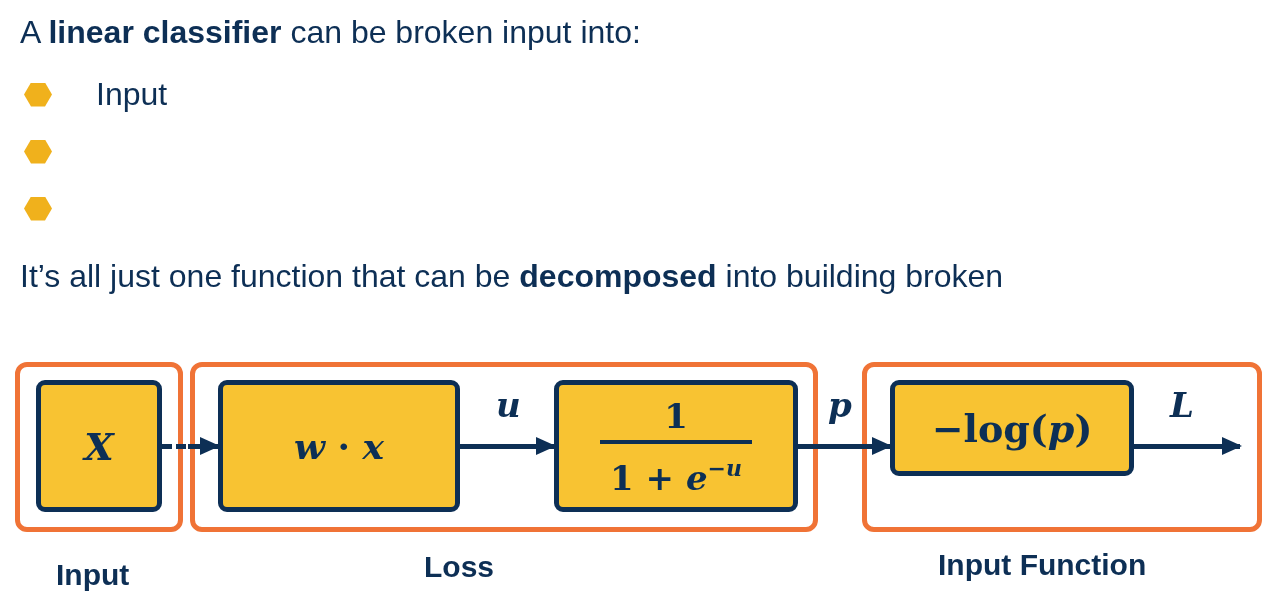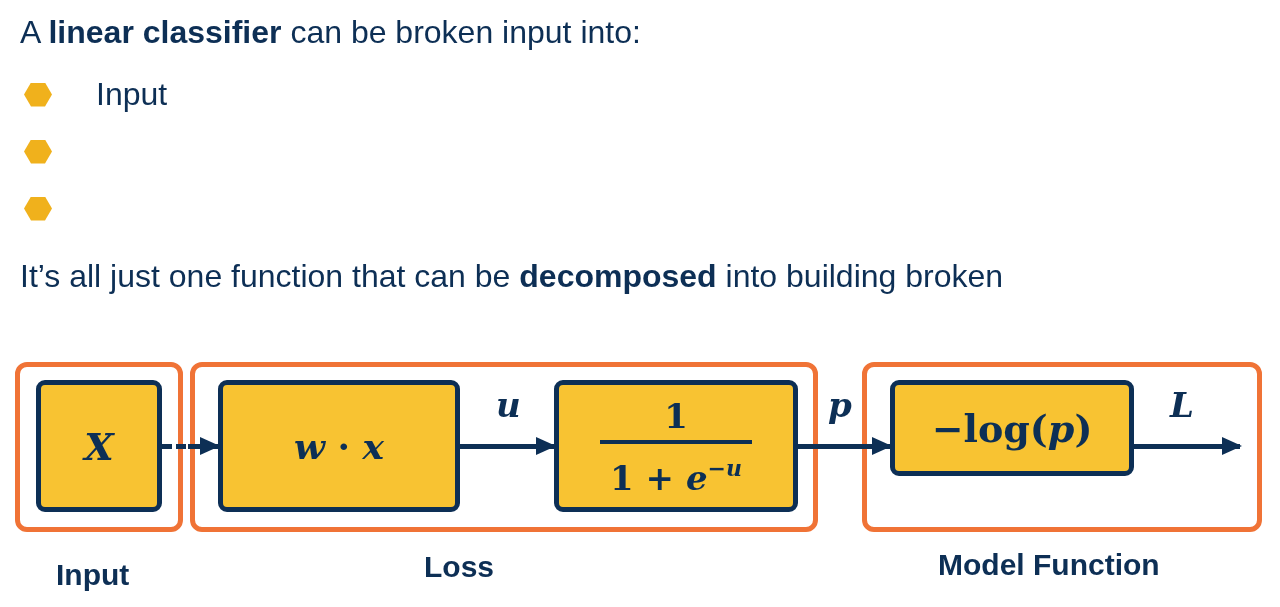--- a/index.html
+++ b/index.html
@@ -84,14 +84,14 @@
   <div class="arrow" style="left:460px;top:444px;width:94px;"></div>
   <div class="arrow" style="left:798px;top:444px;width:92px;"></div>
   <div class="arrow" style="left:1134px;top:444px;width:106px;"></div>
 
   <span class="var" style="left:496px;top:385px;">u</span>
   <span class="var" style="left:828px;top:385px;">p</span>
   <span class="var" style="left:1170px;top:385px;">L</span>
 
   <span class="label" style="left:56px;top:558px;">Input</span>
   <span class="label" style="left:424px;top:550px;">Loss</span>
-  <span class="label" style="left:938px;top:548px;">Model Function</span>
+  <span class="label" style="left:938px;top:548px;">Input Function</span>
 </div>
 
 </body></html>

